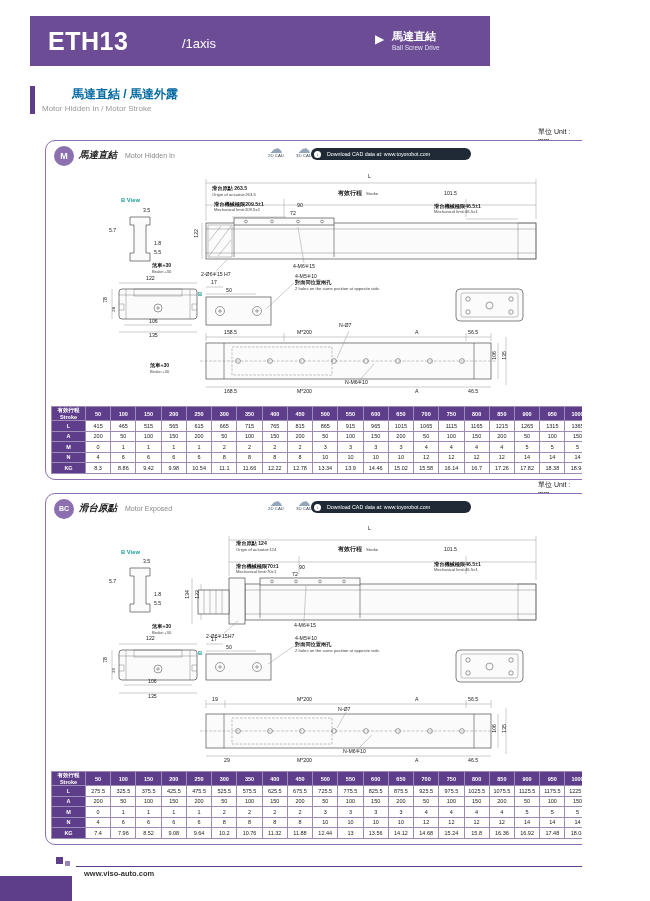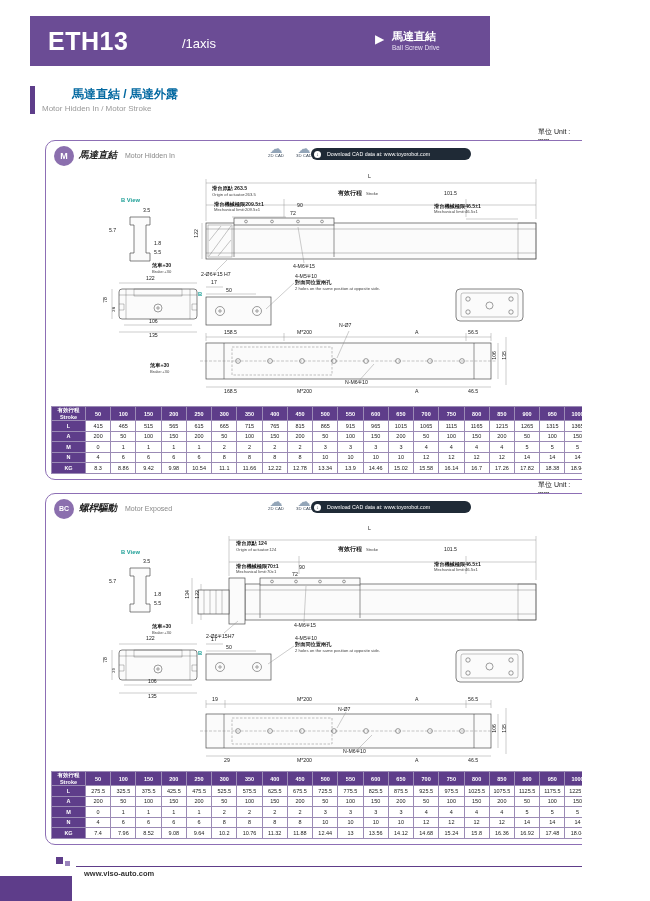--- a/index.html
+++ b/index.html
@@ -410,21 +410,21 @@
             <td>18.38</td>
             <td>18.94</td>
             <td>19.5</td>
           </tr>
         </tbody>
       </table>
   </section>
 
   <section class="panel" style="top:493px;height:350px;">
     <div class="badge" style="font-size:7px;">BC</div>
-    <div class="ptitle-cn">螺桿驅動</div>
+    <div class="ptitle-cn">滑台原點</div>
     <div class="ptitle-en">Motor Exposed</div>
     <div class="cad" style="left:215px;">
       <span class="cl">☁</span>
       <span class="cap">2D CAD</span>
     </div>
     <div class="cad" style="left:243px;">
       <span class="cl">☁</span>
       <span class="cap">3D CAD</span>
     </div>
     <div class="pill">

